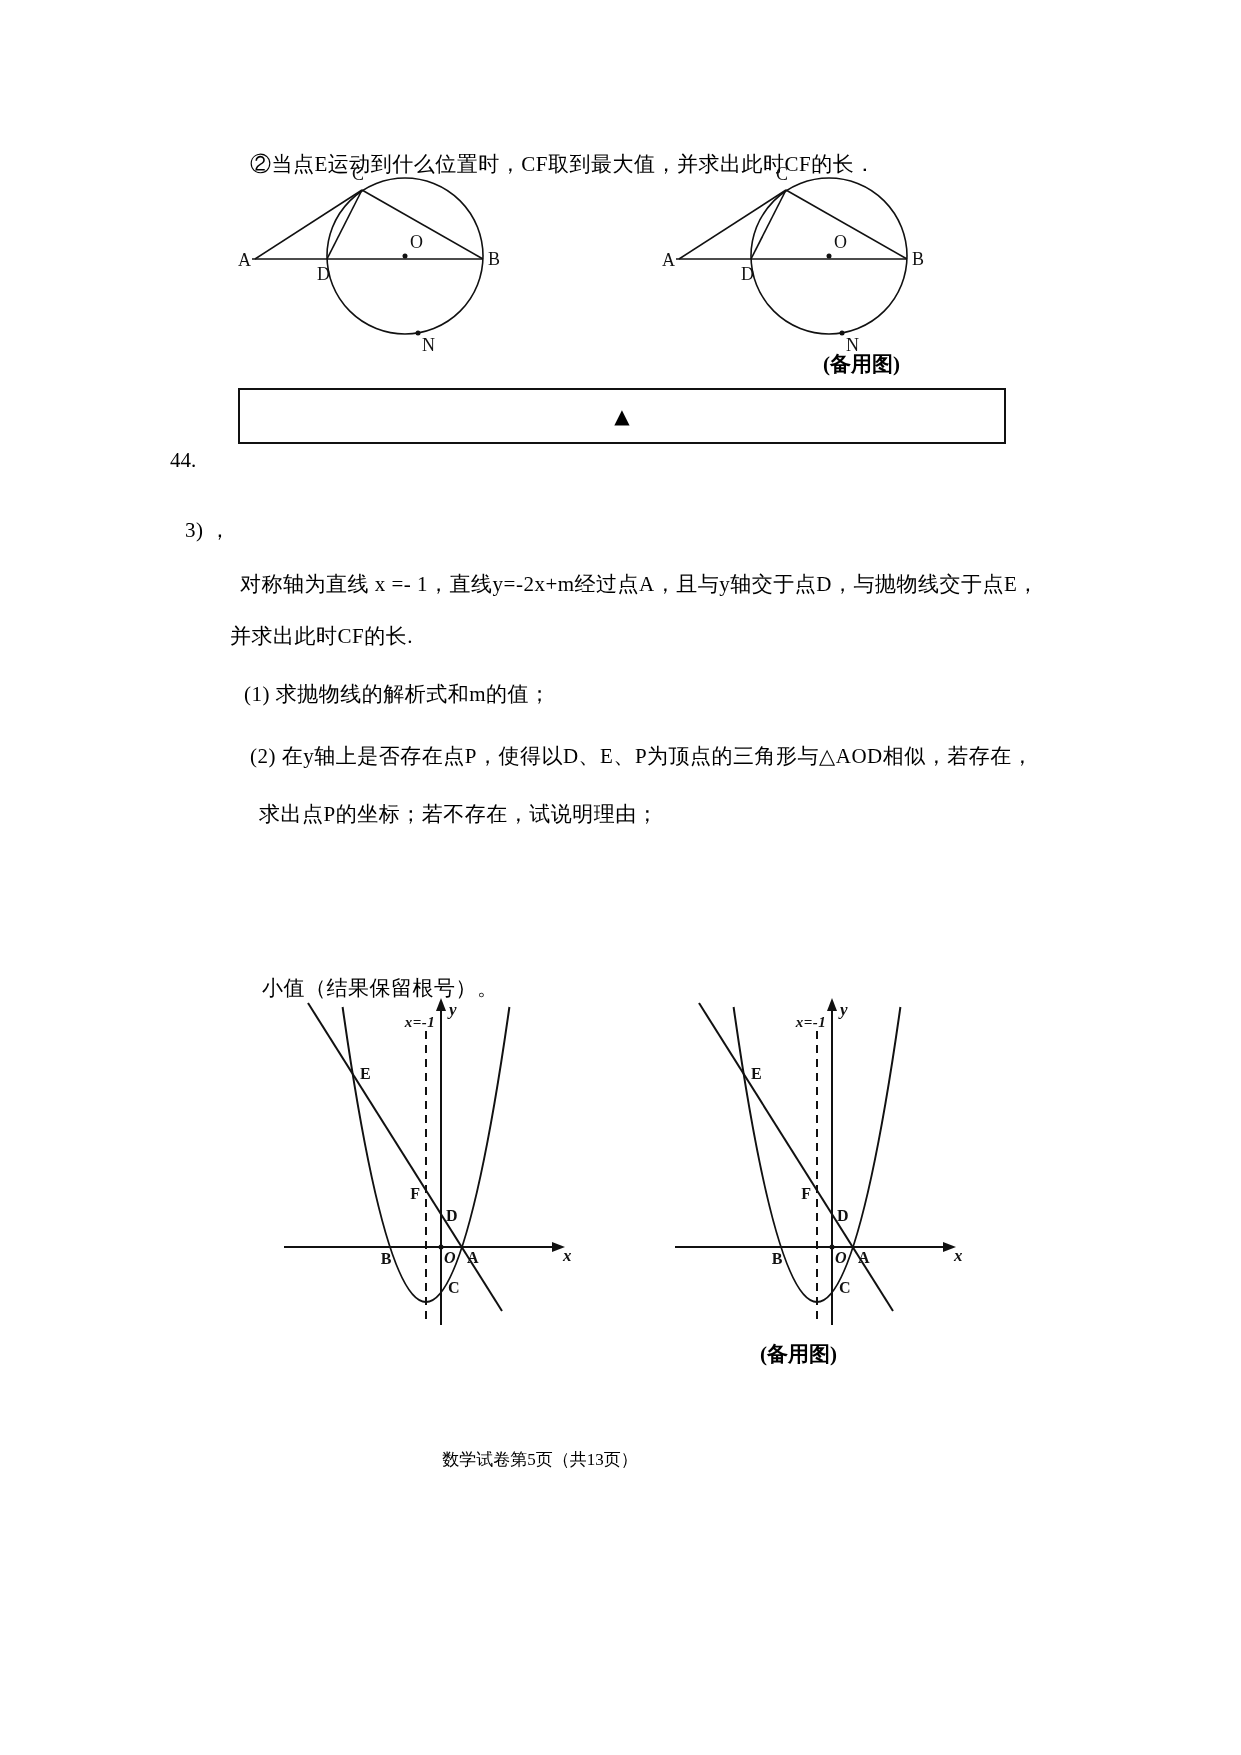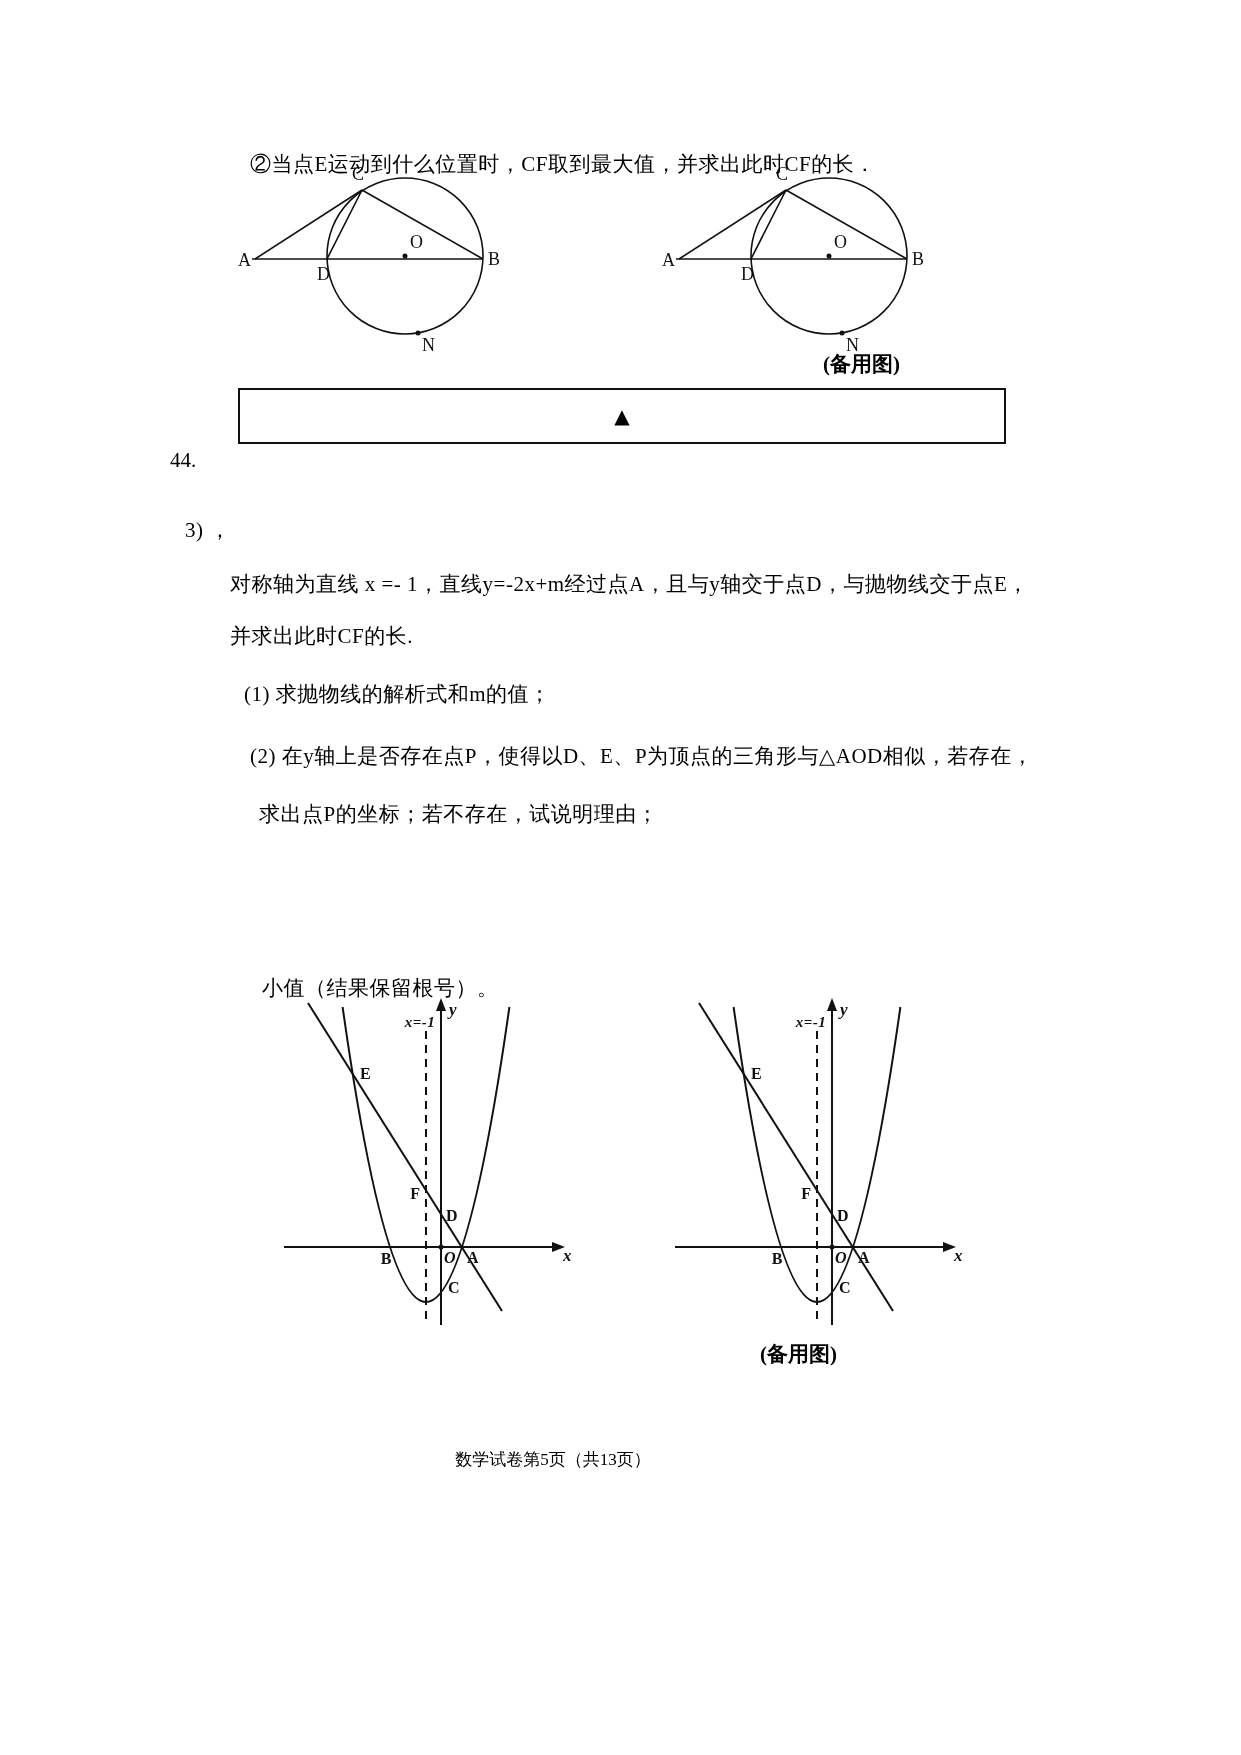--- a/index.html
+++ b/index.html
@@ -21,21 +21,21 @@
   .circ-label { font-size:18px; }
   .para-label { font-size:16px; font-weight:bold; }
   .axis-label { font-size:17px; font-weight:bold; font-style:italic; }
   .eq-label   { font-size:15px; font-weight:bold; font-style:italic; letter-spacing:0.5px; }
   .caption { position:absolute; font-size:21px; font-weight:bold; text-align:right; }
   .answer-box {
     position:absolute; left:238px; top:388px; width:768px; height:56px;
     border:2px solid #111; display:flex; align-items:center; justify-content:center;
   }
   .answer-box .marker { font-size:20px; font-family:"DejaVu Sans",sans-serif; }
-  .footer { position:absolute; left:253px; top:1448px; width:600px;
+  .footer { position:absolute; left:240px; top:1448px; width:600px;
     text-align:center; font-size:17px; }
 </style>
 </head>
 <body>
 
 <div class="page">
 
   <div class="tline" style="left:250px; top:150px;">②当点E运动到什么位置时，CF取到最大值，并求出此时CF的长．</div>
 
   <svg class="fig" style="left:230px; top:162px;" width="330" height="200" viewBox="0 0 330 200">
@@ -72,21 +72,21 @@
 
   <div class="caption" style="left:760px; top:350px; width:140px;">(备用图)</div>
 
   <div class="answer-box">
     <span class="marker">▲</span>
   </div>
 
   <div class="qnum" style="left:170px; top:448px;">44.</div>
 
   <div class="tline" style="left:185px; top:516px;">3) ，</div>
-  <div class="tline" style="left:230px; top:570px;">对称轴为直线 x =- 1，直线y=-2x+m经过点A，且与y轴交于点D，与抛物线交于点E，</div>
+  <div class="tline" style="left:240px; top:570px;">对称轴为直线 x =- 1，直线y=-2x+m经过点A，且与y轴交于点D，与抛物线交于点E，</div>
   <div class="tline" style="left:230px; top:622px;">并求出此时CF的长.</div>
   <div class="tline" style="left:244px; top:680px;">(1) 求抛物线的解析式和m的值；</div>
   <div class="tline" style="left:250px; top:742px;">(2) 在y轴上是否存在点P，使得以D、E、P为顶点的三角形与△AOD相似，若存在，</div>
   <div class="tline" style="left:259px; top:800px;text-align:right;">求出点P的坐标；若不存在，试说明理由；</div>
   <div class="tline" style="left:262px; top:974px;">小值（结果保留根号）。</div>
 
   <svg class="fig" style="left:270px; top:995px;" width="310" height="340" viewBox="0 0 310 340">
     <line class="mid" x1="171" y1="12" x2="171" y2="330"></line>
     <polygon points="171,3 166,16 176,16" fill="#111"></polygon>
     <line class="mid" x1="14" y1="252" x2="286" y2="252"></line>

